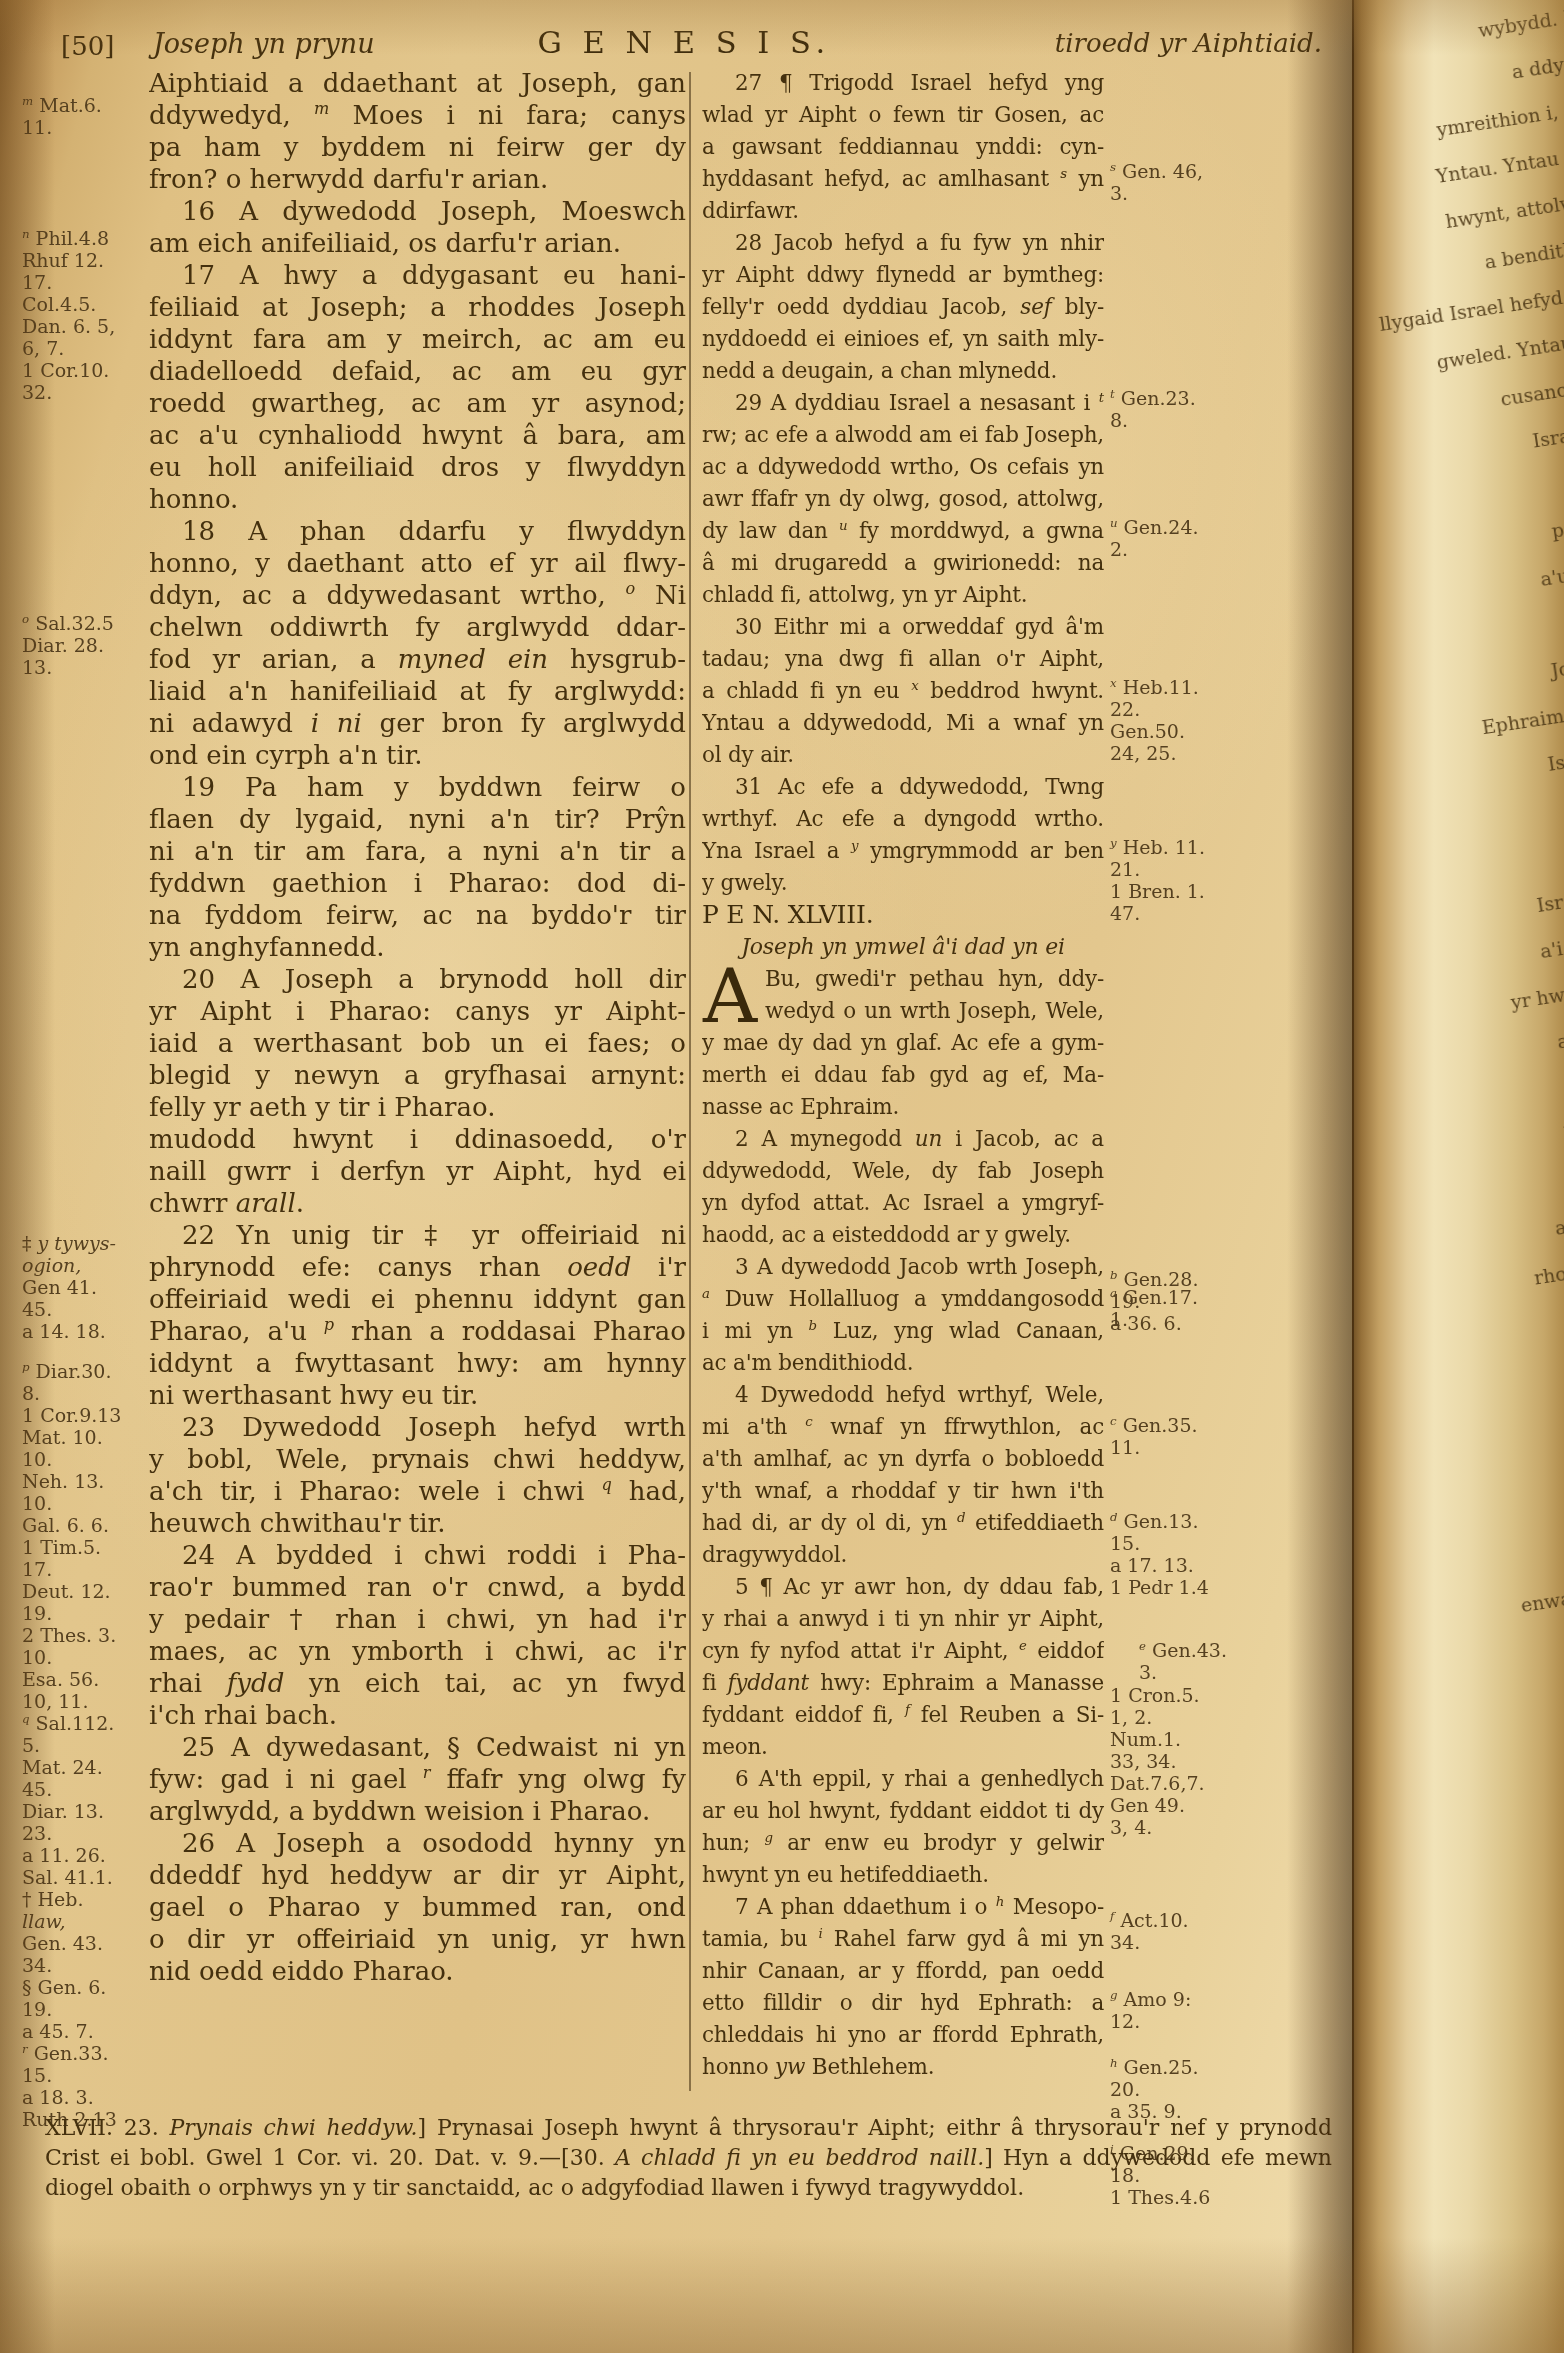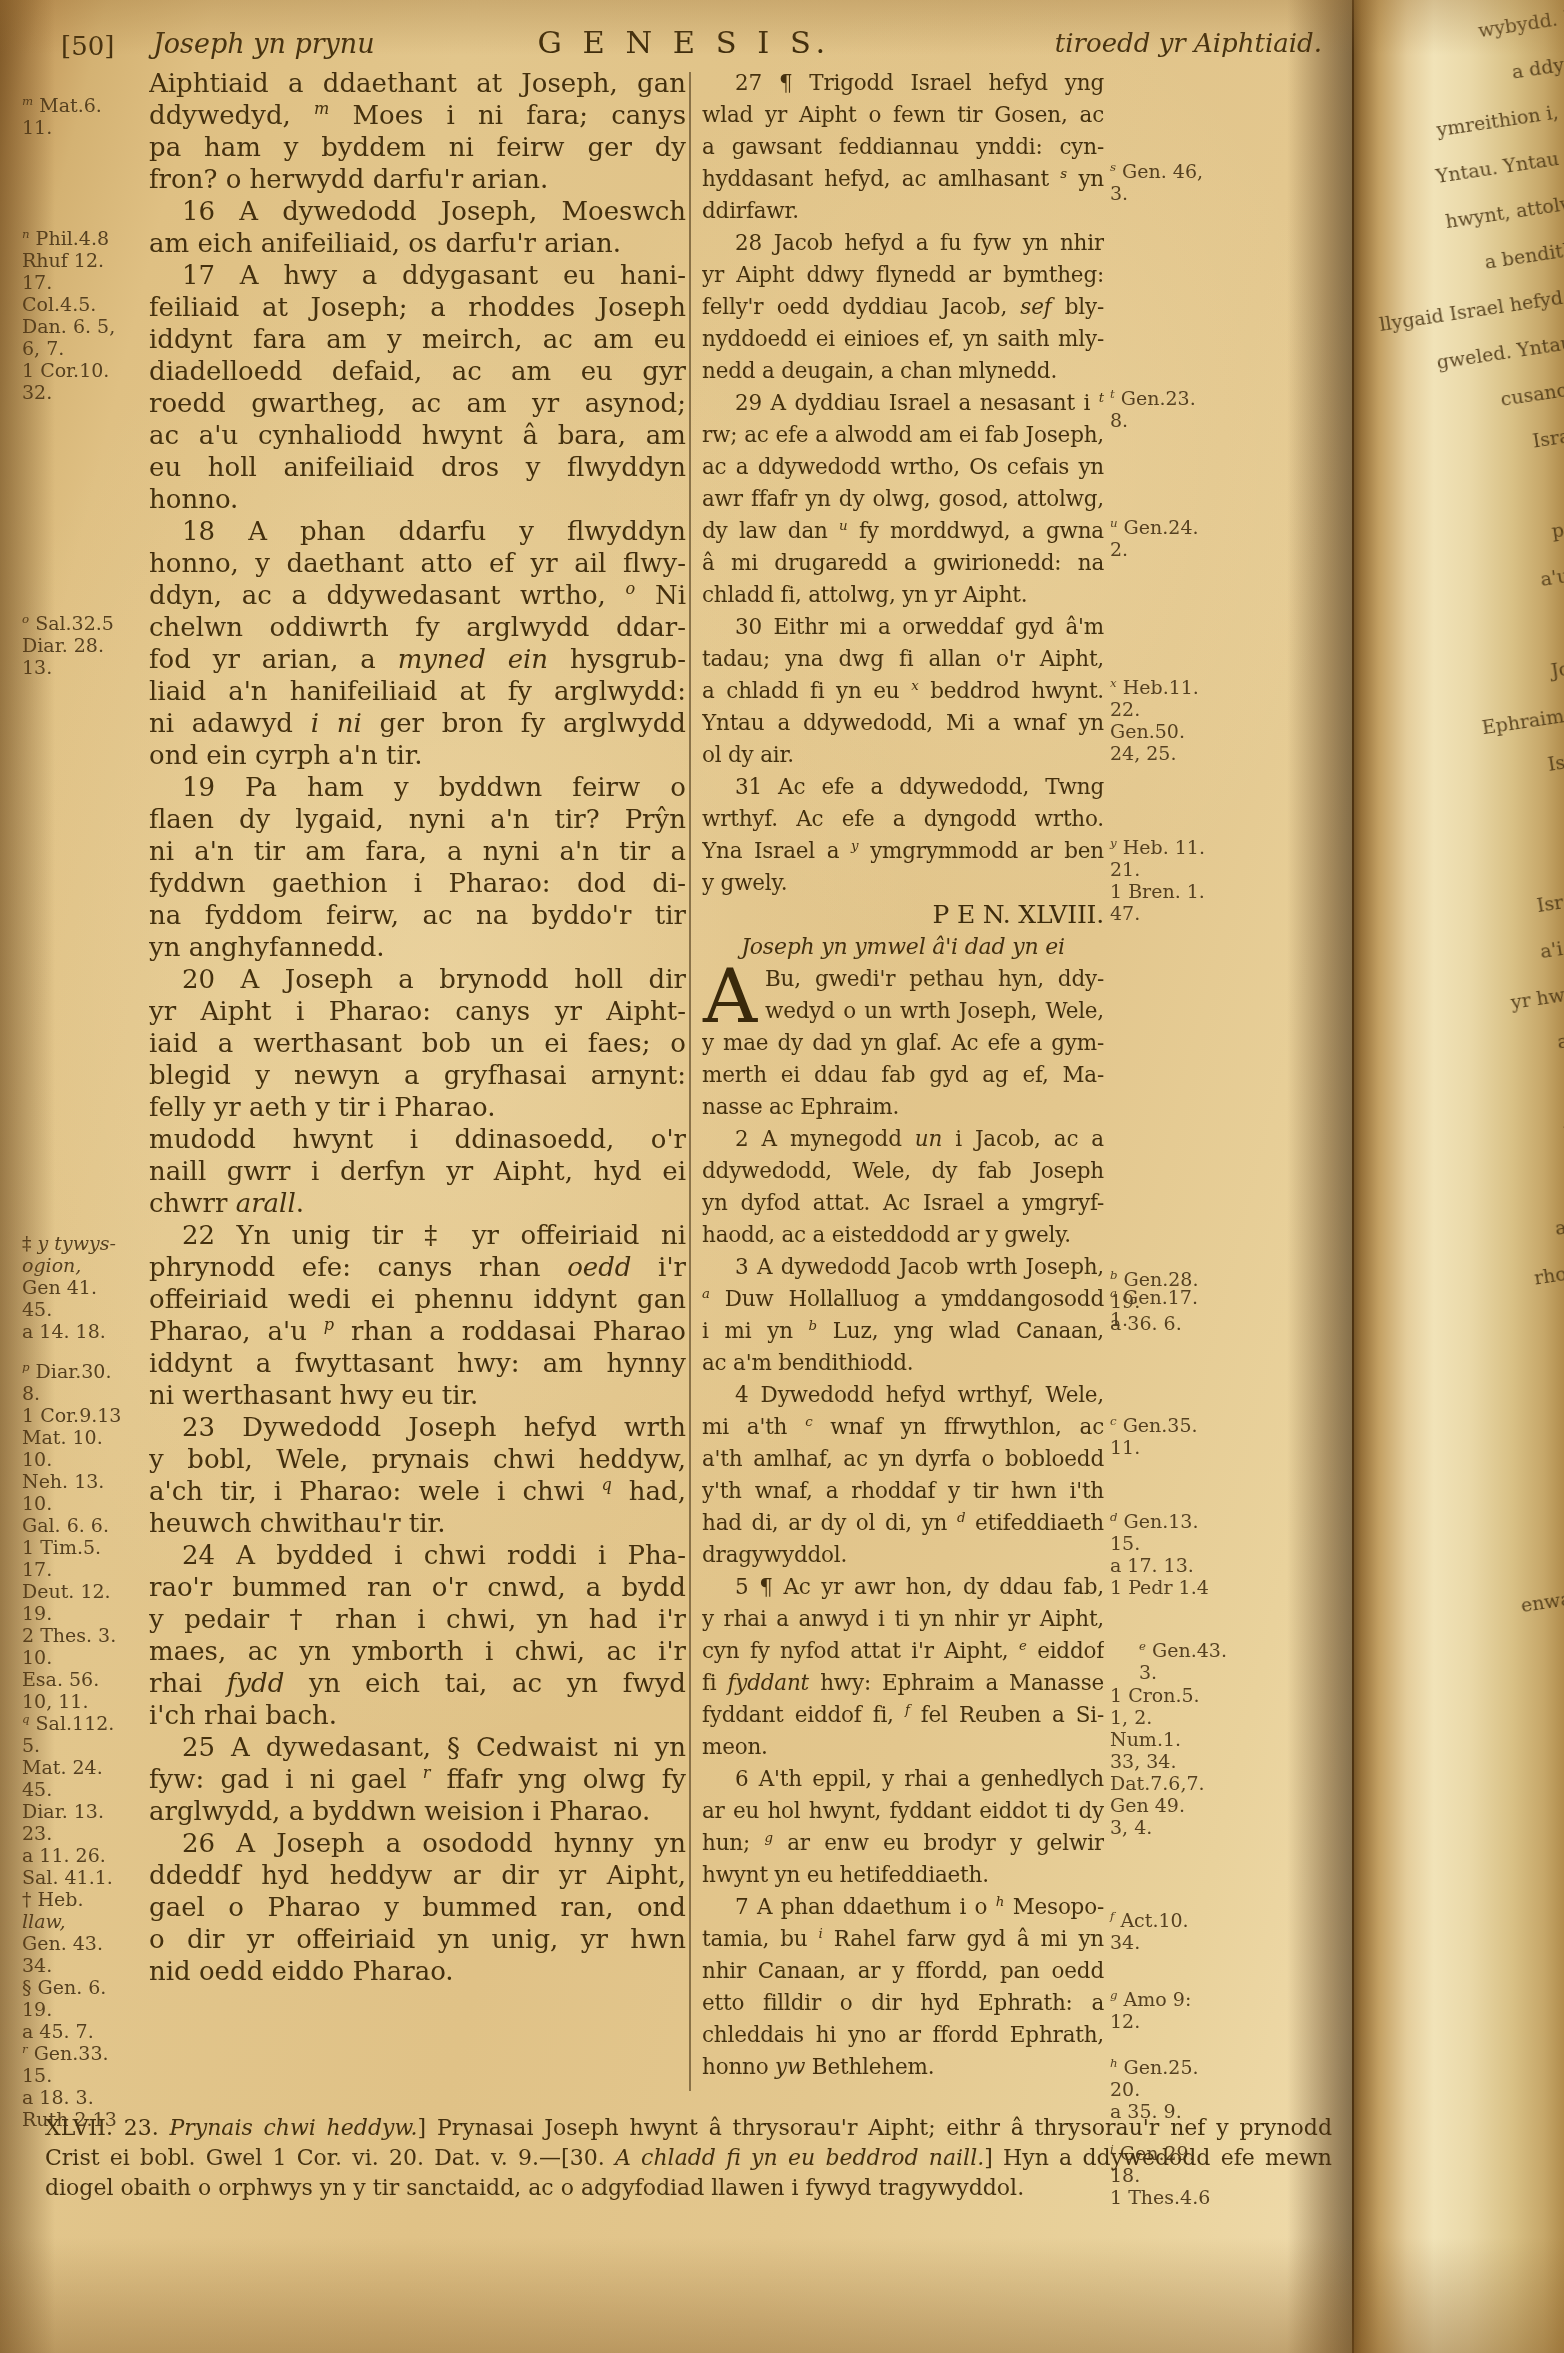--- a/index.html
+++ b/index.html
@@ -35,21 +35,21 @@
   .mnote{position:absolute;left:0;width:100%;font-size:19px;line-height:22px;color:#554020;white-space:normal;}
   .col{position:absolute;top:67px;}
   #lcol{left:149px;width:537px;}
   #rcol{left:702px;width:402px;}
   .ln{height:32px;line-height:32px;overflow:hidden;}
   #lcol .ln{font-size:26px;}
   #rcol .ln{font-size:21.5px;letter-spacing:-0.2px;}
   .j{text-align:justify;text-align-last:justify;}
   .pend{text-align-last:left;}
   .vs{text-indent:33px;}
-  .head{text-align:right;font-size:25px !important;letter-spacing:6.3px;color:#3e2c0c;}
+  .head{text-align:left;font-size:25px !important;letter-spacing:6.3px;color:#3e2c0c;}
   .summ{text-align:center;font-style:italic;font-size:22px !important;}
   .drop{padding-left:63px;}
   .dropcap{position:absolute;left:703px;top:964px;font-size:75px;line-height:64px;color:#3a290b;}
   #footer{position:absolute;left:45px;top:2113px;width:1287px;font-size:22px;}
   #footer .ln{height:30px;line-height:30px;font-size:22px;}
   sup{font-size:0.62em;font-style:italic;line-height:0;vertical-align:super;}
   i{font-style:italic;margin-top:7px;}
 </style>
 </head>
 <body>

